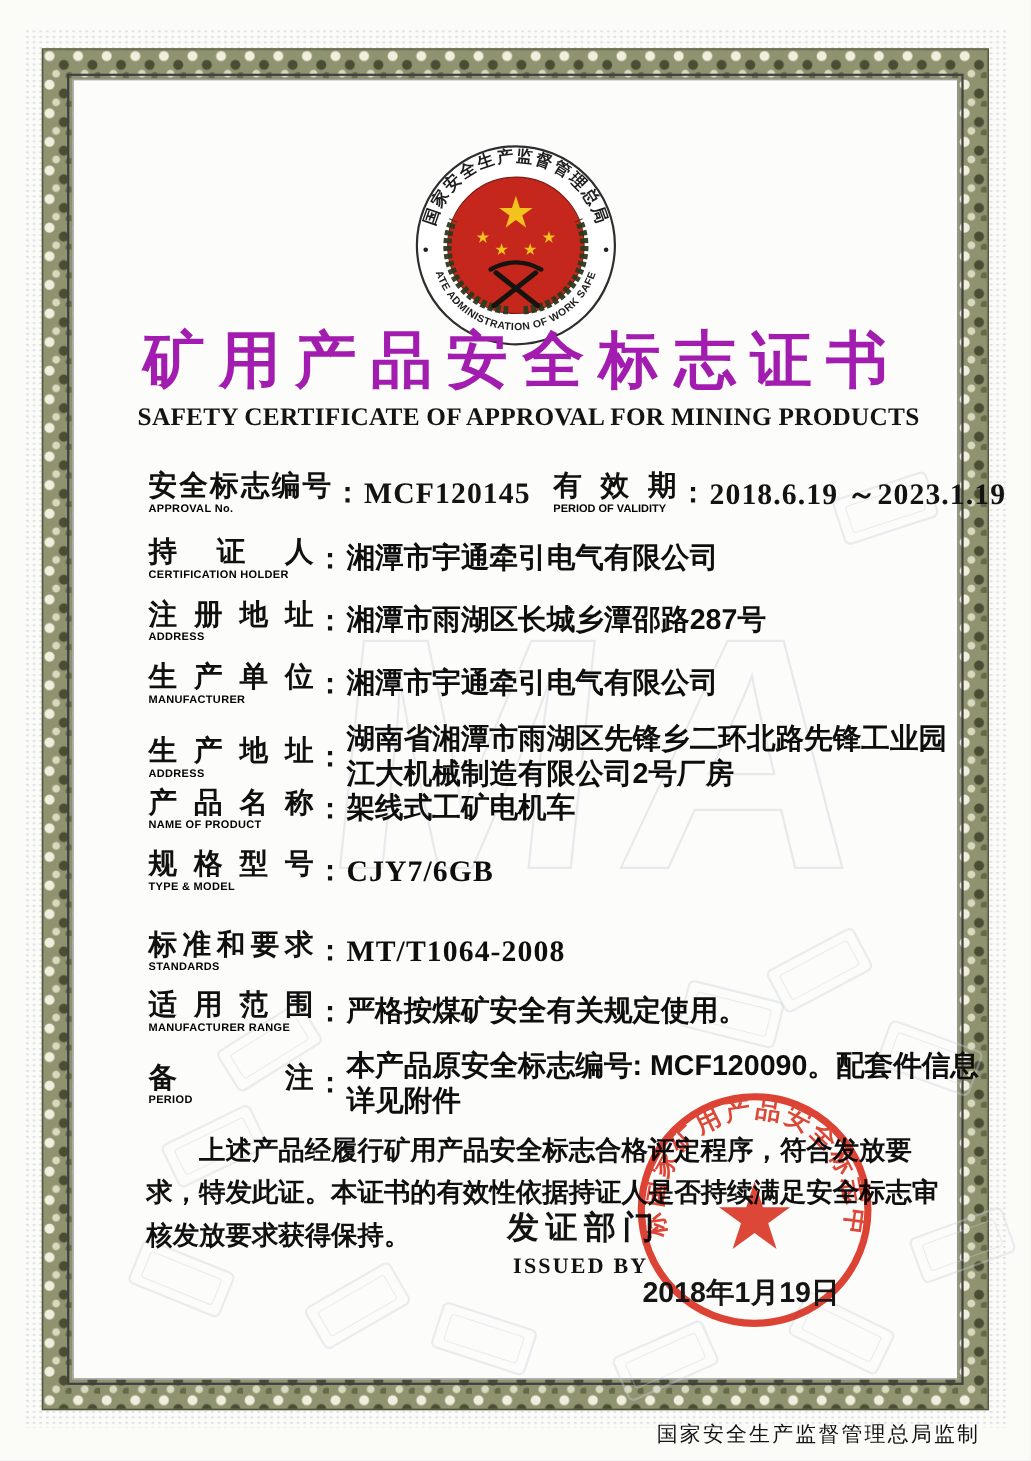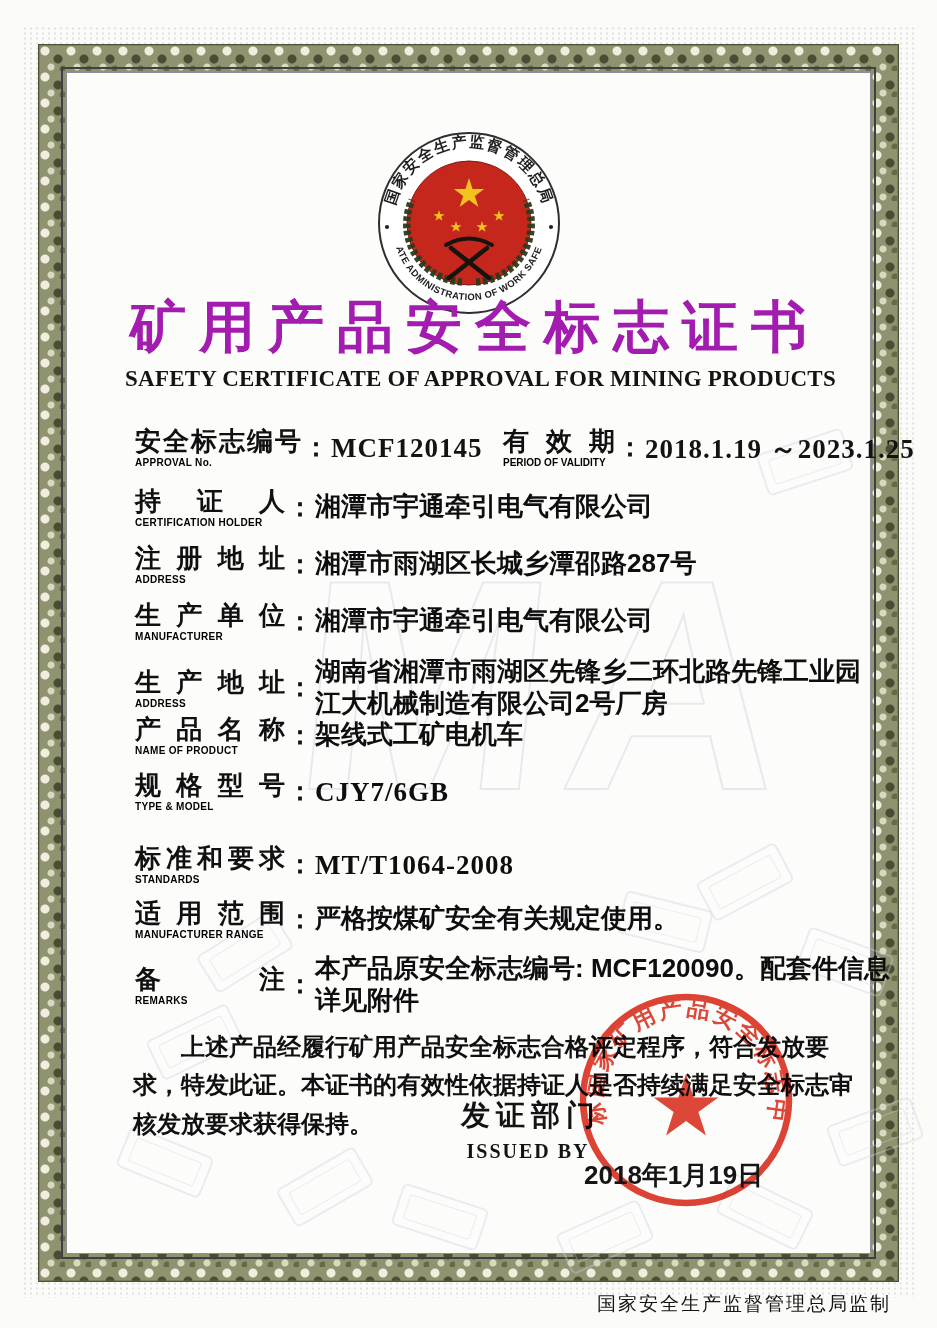--- a/index.html
+++ b/index.html
@@ -148,21 +148,21 @@
     <div class="ccell">：</div>
     <div style="flex:none; width:158px; padding-top:3px">
       <span class="serifv">MCF120145</span>
     </div>
     <div class="lcell" style="width:112px; margin-left:14px">
       <span class="flabel" style="width:112px">有效期</span>
       <div class="en" style="letter-spacing:0">PERIOD OF VALIDITY</div>
     </div>
     <div class="ccell">：</div>
     <div style="flex:1; padding-top:4px; white-space:nowrap">
-      <span class="serifv">2018.1.19 ～2023.1.25</span>
+      <span class="serifv">2018.6.19 ～2023.1.19</span>
     </div>
   </div>
 
   <div class="frow" style="top:486px">
     <div class="lcell">
         <span class="flabel">持证人</span>
       <div class="en">CERTIFICATION HOLDER</div>
       </div>
     <div class="ccell">：</div>
     <div class="vcell">湘潭市宇通牵引电气有限公司</div>
@@ -227,21 +227,21 @@
         <span class="flabel">适用范围</span>
       <div class="en">MANUFACTURER RANGE</div>
       </div>
     <div class="ccell">：</div>
     <div class="vcell">严格按煤矿安全有关规定使用。</div>
   </div>
 
   <div class="frow" style="top:953px; right:40px">
     <div class="lcell">
         <span class="flabel">备注</span>
-      <div class="en">REMARKS</div>
+      <div class="en">PERIOD</div>
       </div>
     <div class="ccell">：</div>
     <div class="vcell">本产品原安全标志编号: MCF120090。配套件信息详见附件</div>
   </div>
 
   <div class="decl">上述产品经履行矿用产品安全标志合格评定程序，符合发放要求，特发此证。本证书的有效性依据持证人是否持续满足安全标志审核发放要求获得保持。</div>
 
   <div class="issued">
     <div class="zh">发证部门</div>
     <div class="en2">ISSUED BY</div>

